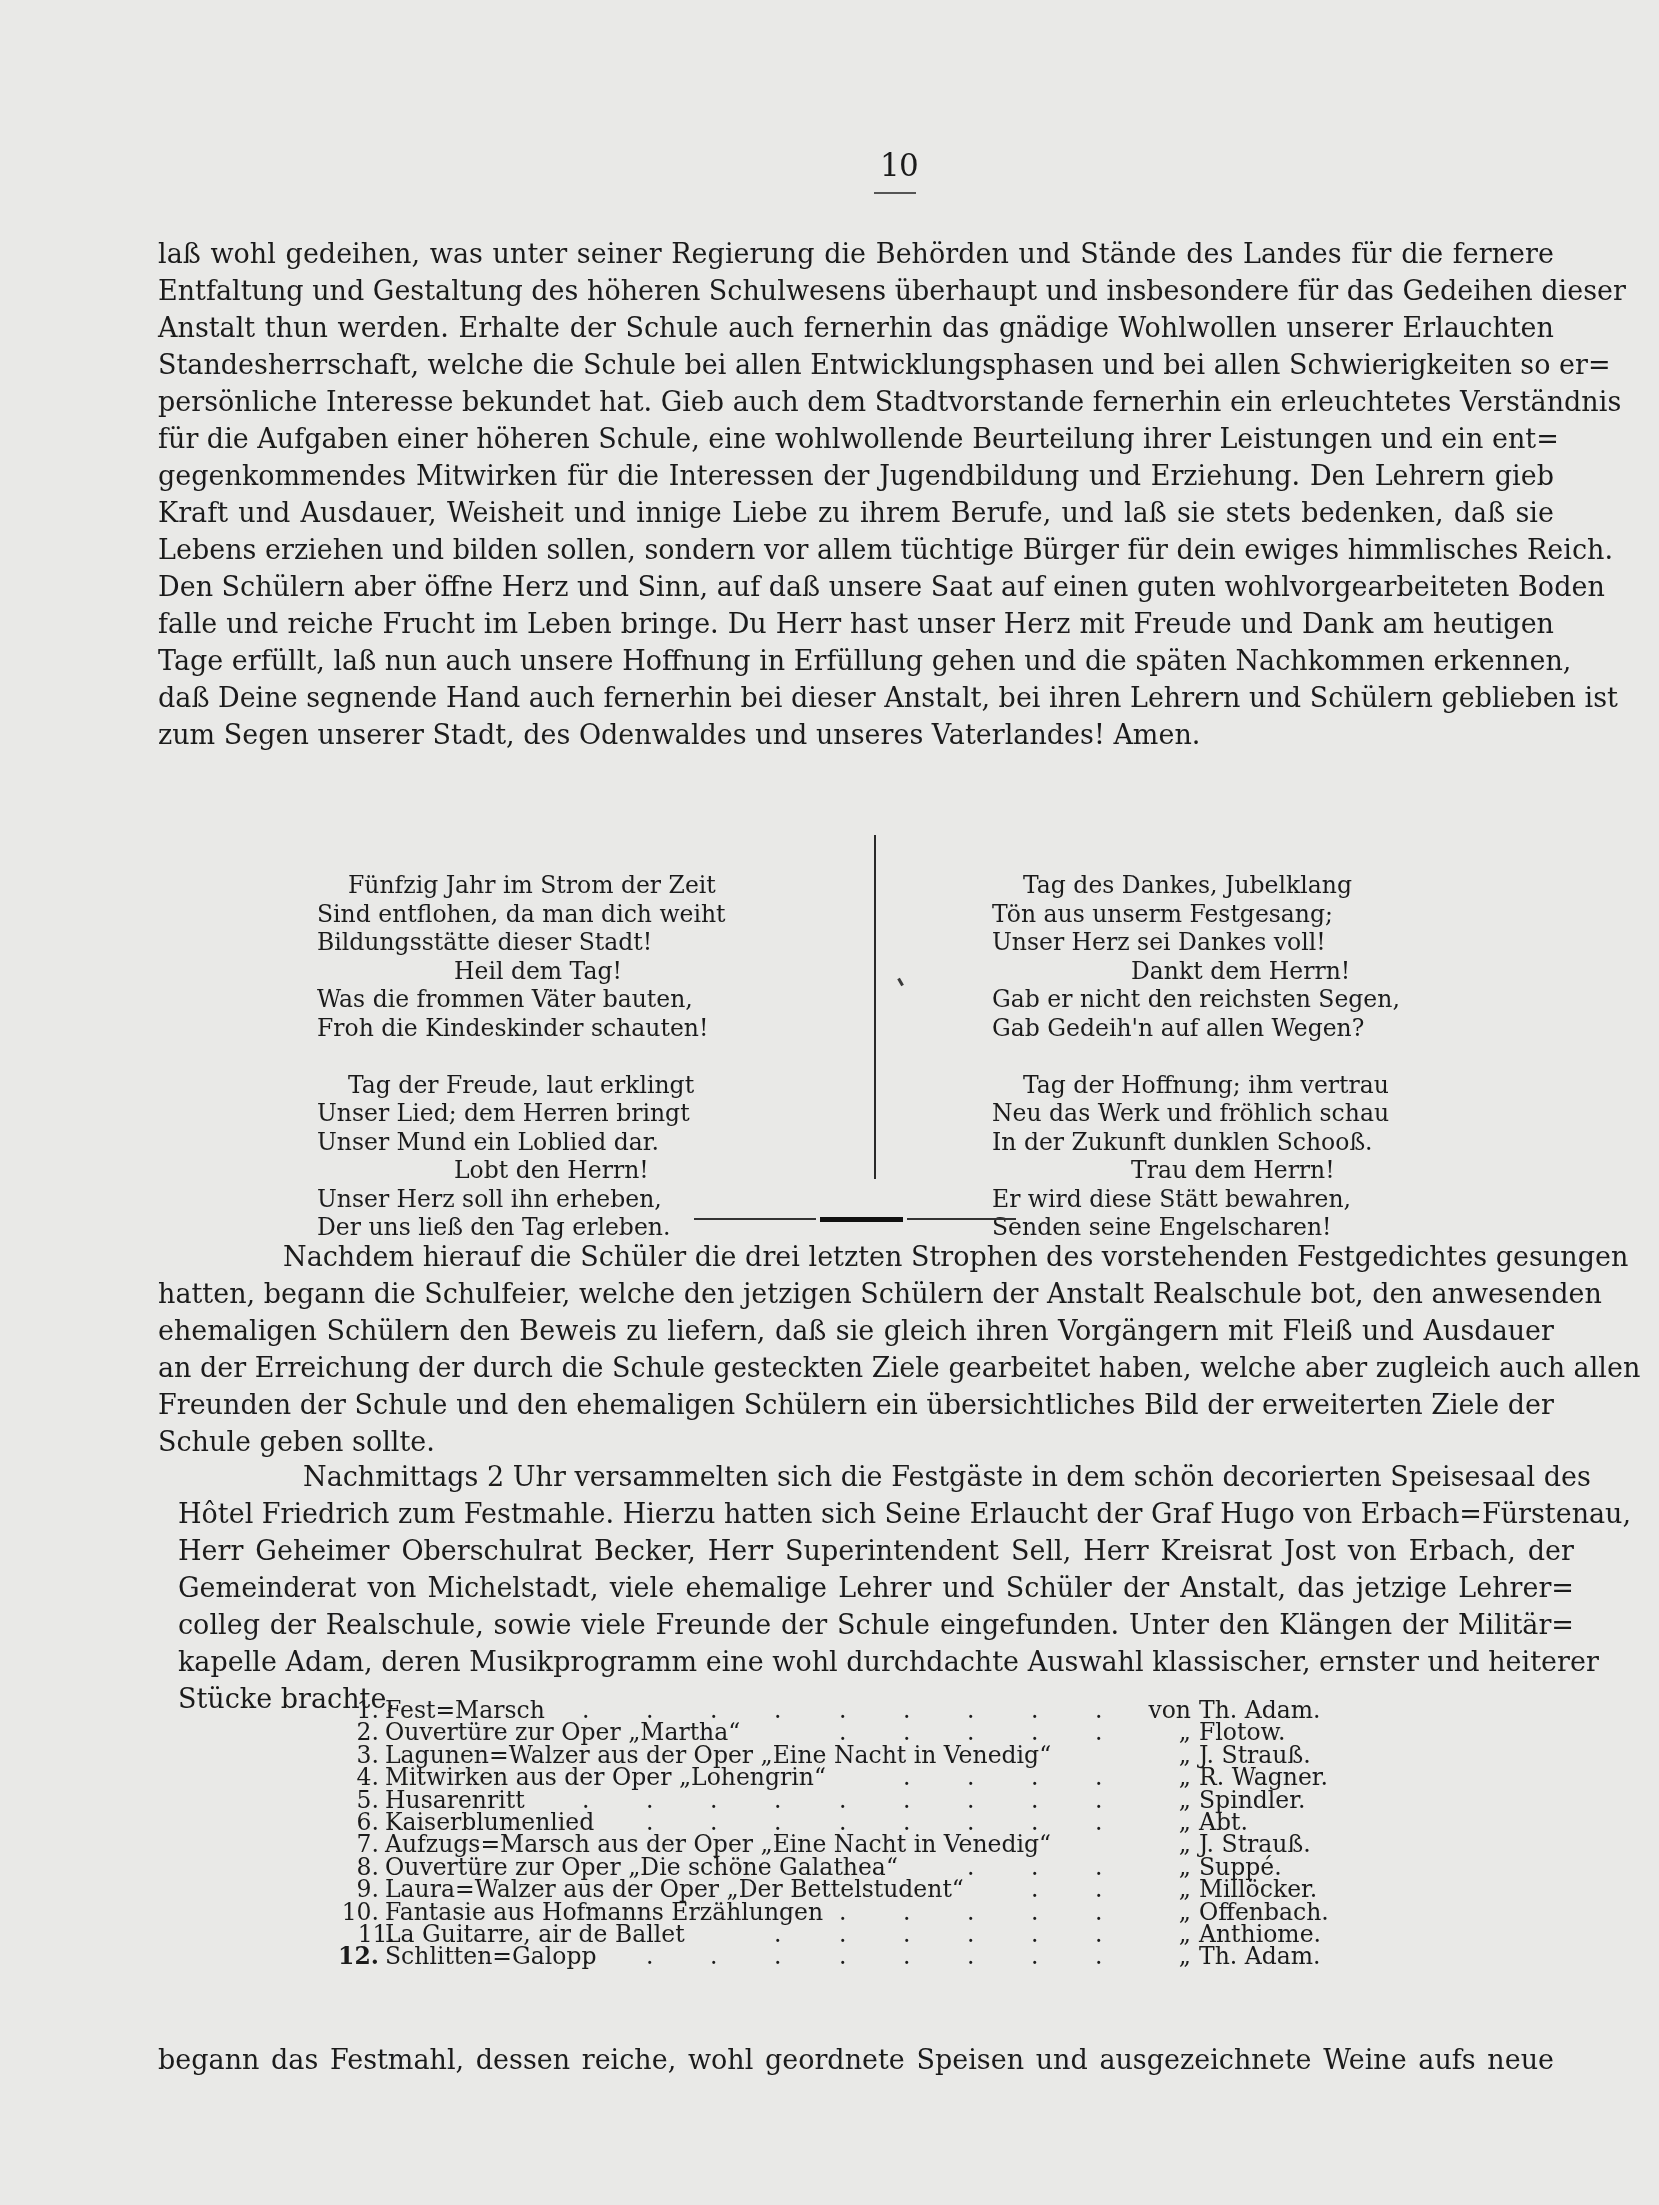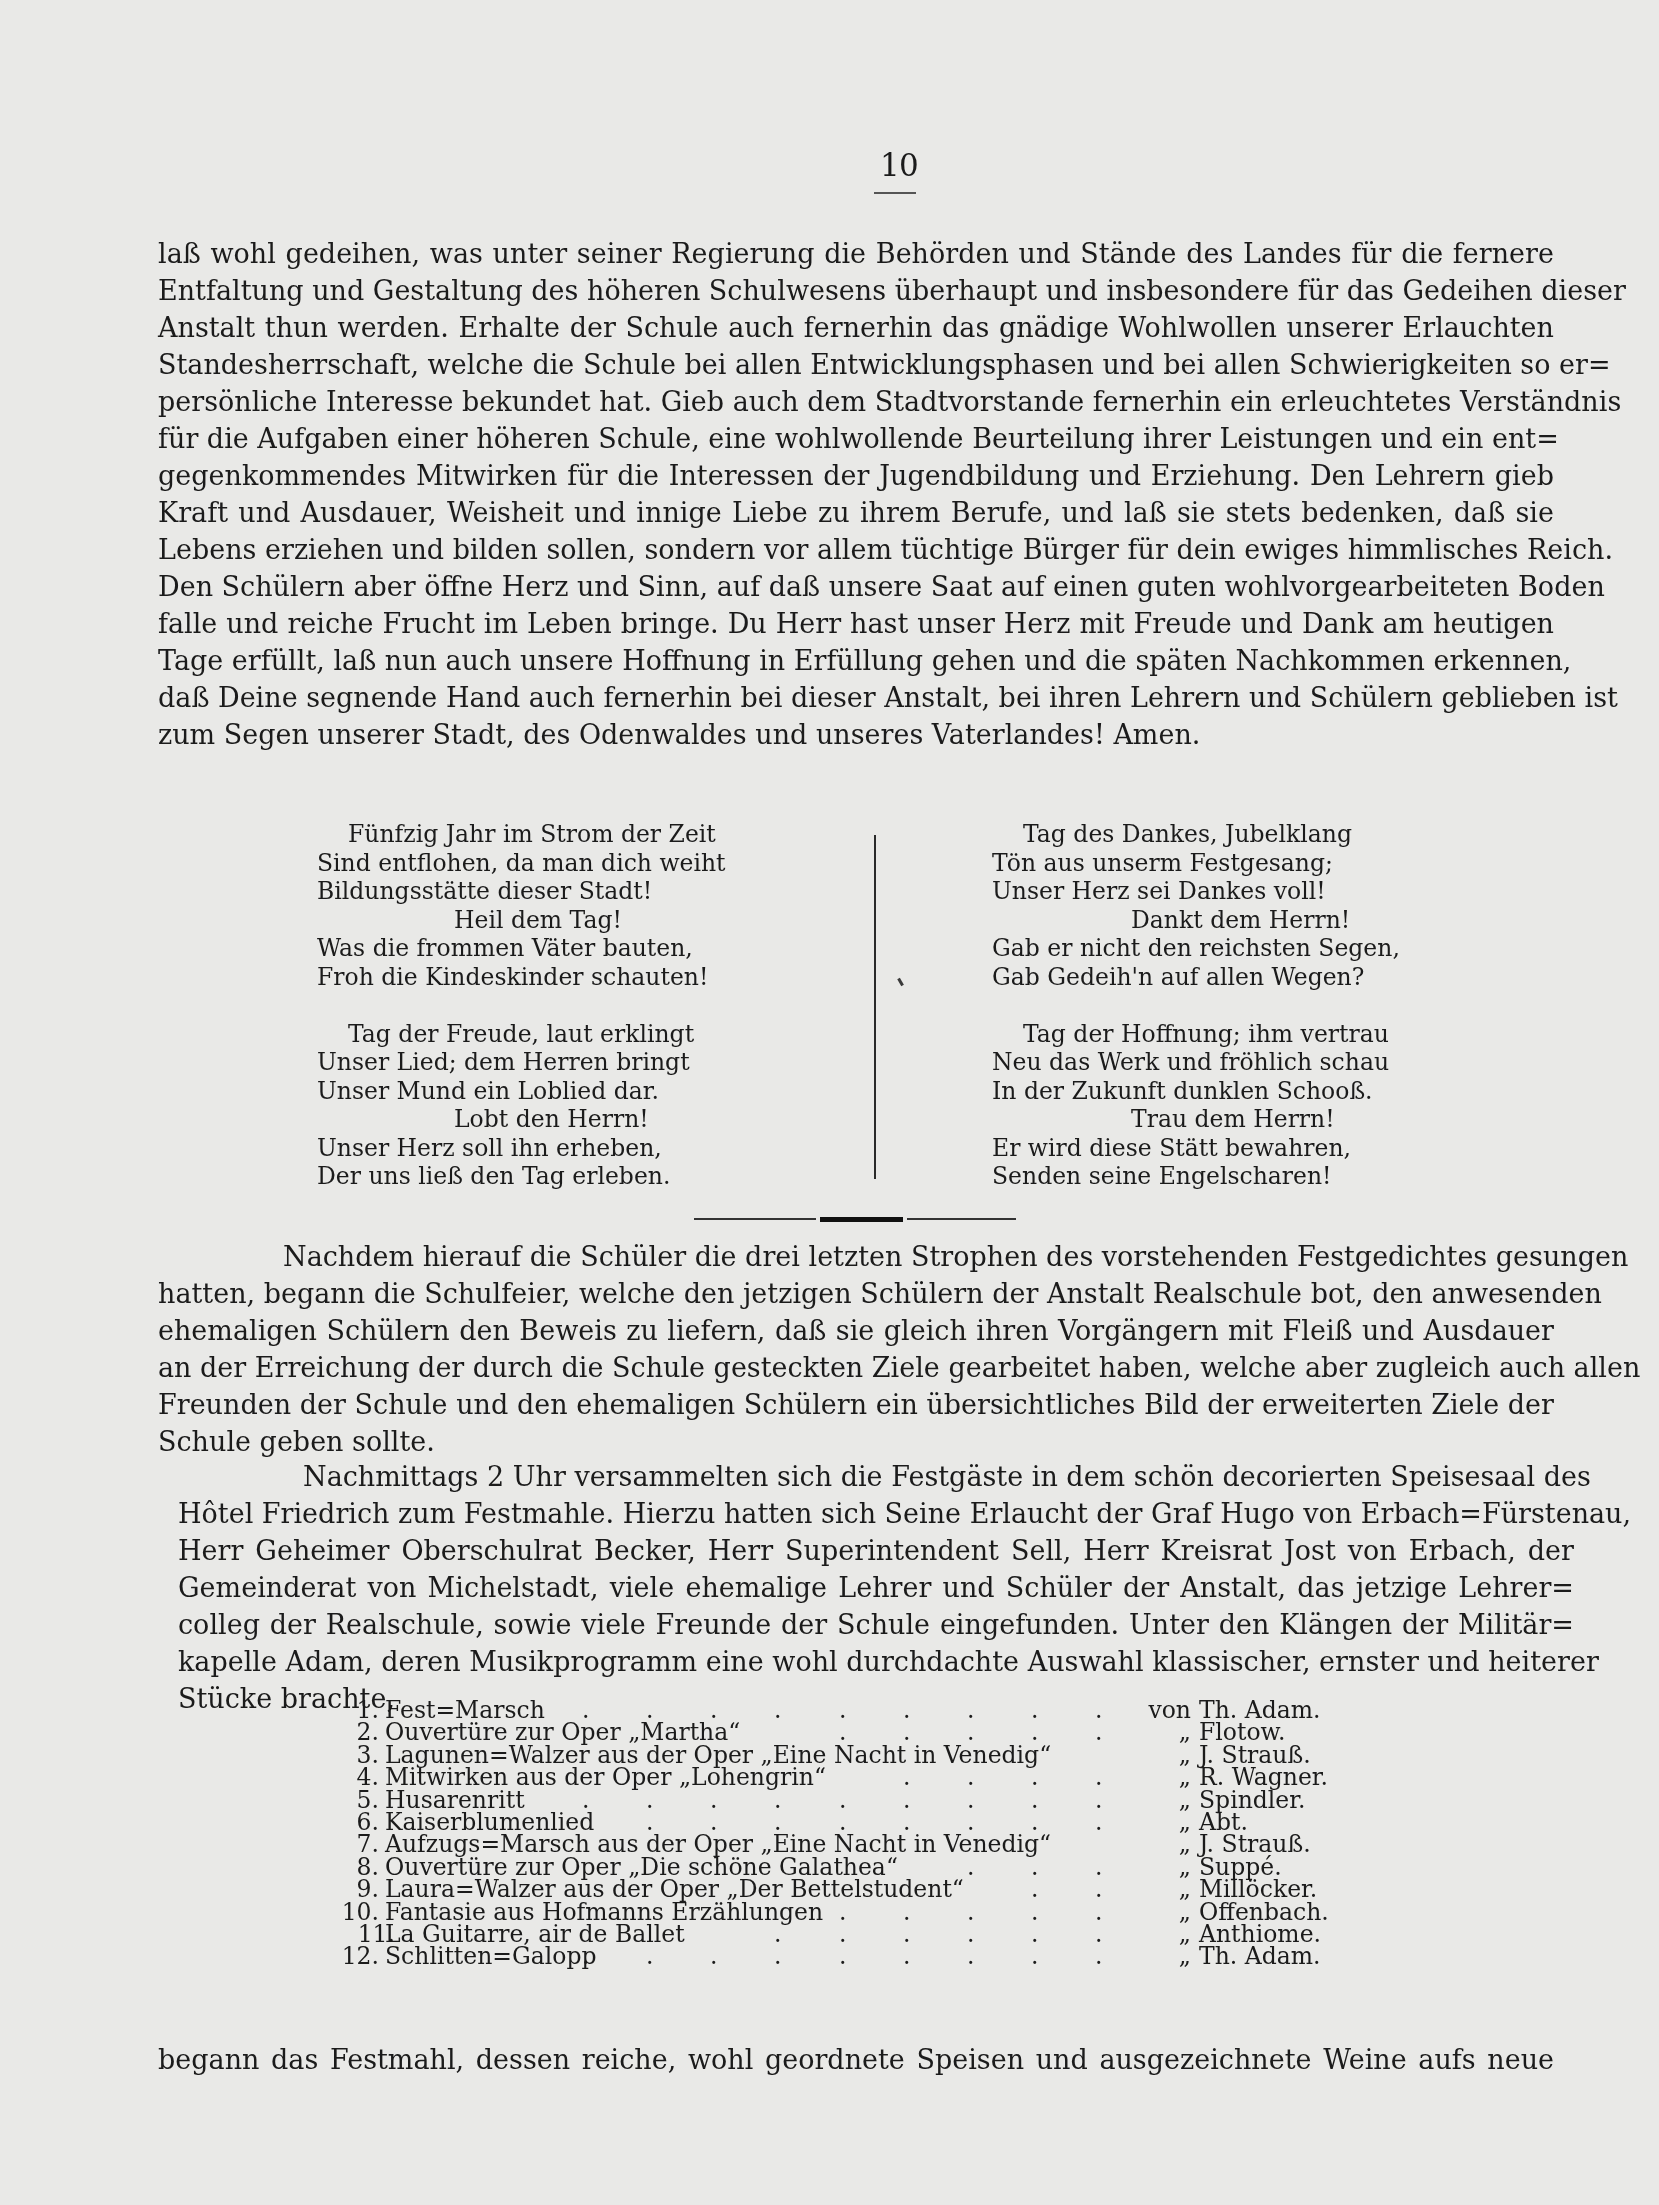--- a/index.html
+++ b/index.html
@@ -25,21 +25,21 @@
   }
   .para .line {
     display: block; white-space: nowrap;
     text-align: justify; text-align-last: justify;
     height: 37px;
   }
   .para .line.last { text-align-last: left; }
   .para .line.indent { padding-left: 125px; }
   #p1 { top: 235px; }
   .poem-col {
-    position: absolute; top: 820px; font-size: 23.5px; line-height: 28.5px;
+    position: absolute; top: 871px; font-size: 23.5px; line-height: 28.5px;
   }
   .poem-col .vl { display: block; white-space: nowrap; height: 28.5px; }
   .poem-col .vl.i1 { padding-left: 31px; }
   .poem-col .vl.refrain { padding-left: 137px; }
   .poem-col .gap { display: block; height: 28.5px; }
   #poem-left { left: 317px; }
   #poem-right { left: 992px; }
   #poem-right .vl.refrain { padding-left: 139px; }
   .poem-divider {
     position: absolute; left: 874px; top: 835px; width: 1.6px; height: 344px; background: #2a2a2a;
@@ -276,21 +276,21 @@
           <span class="dot" style="left: 526px;">.</span>
           <span class="dot" style="left: 590px;">.</span>
           <span class="dot" style="left: 654px;">.</span>
           <span class="dot" style="left: 718px;">.</span>
           <span class="dot" style="left: 782px;">.</span>
         </span>
         <span class="prog-von">„</span>
         <span class="prog-composer">Anthiome.</span>
       </div>
       <div class="prog-row">
-        <span class="prog-num" style="right: auto; left: 0px; width: 66px; text-align: right;">12.</span>
+        <span class="prog-num" style="right: auto; left: 0px; width: 66px; text-align: right; font-weight: bold;">12.</span>
         <span class="prog-title">Schlitten=Galopp</span>
         <span class="prog-dots">
           <span class="dot" style="left: 269px;">.</span>
           <span class="dot" style="left: 333px;">.</span>
           <span class="dot" style="left: 397px;">.</span>
           <span class="dot" style="left: 461px;">.</span>
           <span class="dot" style="left: 526px;">.</span>
           <span class="dot" style="left: 590px;">.</span>
           <span class="dot" style="left: 654px;">.</span>
           <span class="dot" style="left: 718px;">.</span>

